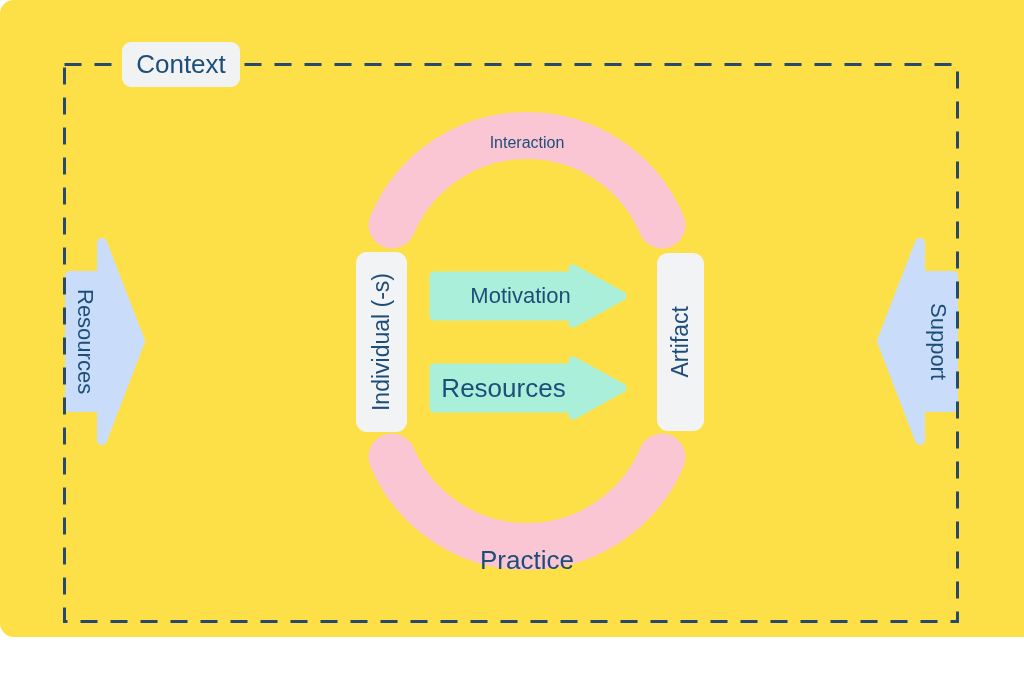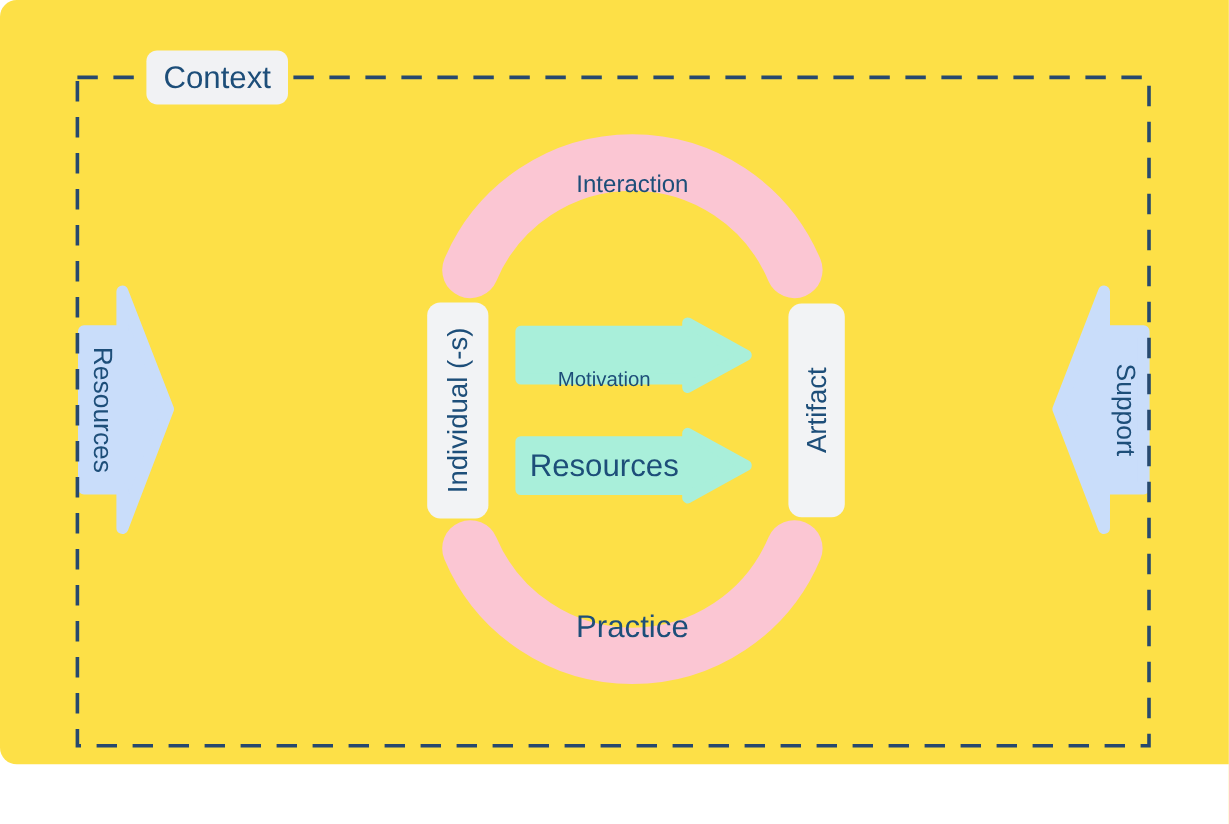--- a/index.html
+++ b/index.html
@@ -36,39 +36,38 @@
     left: 122px;
     top: 42px;
     width: 118px;
     height: 45px;
     background: #f1f2f4;
     border-radius: 9px;
     font-size: 26px;
   }
   .interaction-label {
     left: 427px;
-    top: 138px;
+    top: 127px;
     width: 200px;
     height: 32px;
-    font-size: 20px;
+    font-size: 16px;
   }
   .practice-label {
     left: 427px;
-    top: 506px;
+    top: 544px;
     width: 200px;
     height: 32px;
     font-size: 26px;
   }
   .motivation-label {
-    left: 432px;
+    left: 449px;
     top: 280px;
     width: 143px;
     height: 32px;
-    font-size: 17px;
-    margin-top: 21px;
+    font-size: 22px;
   }
   .experience-label {
     left: 432px;
     top: 372px;
     width: 143px;
     height: 32px;
     font-size: 26px;
   }
   .side-box {
     position: absolute;

